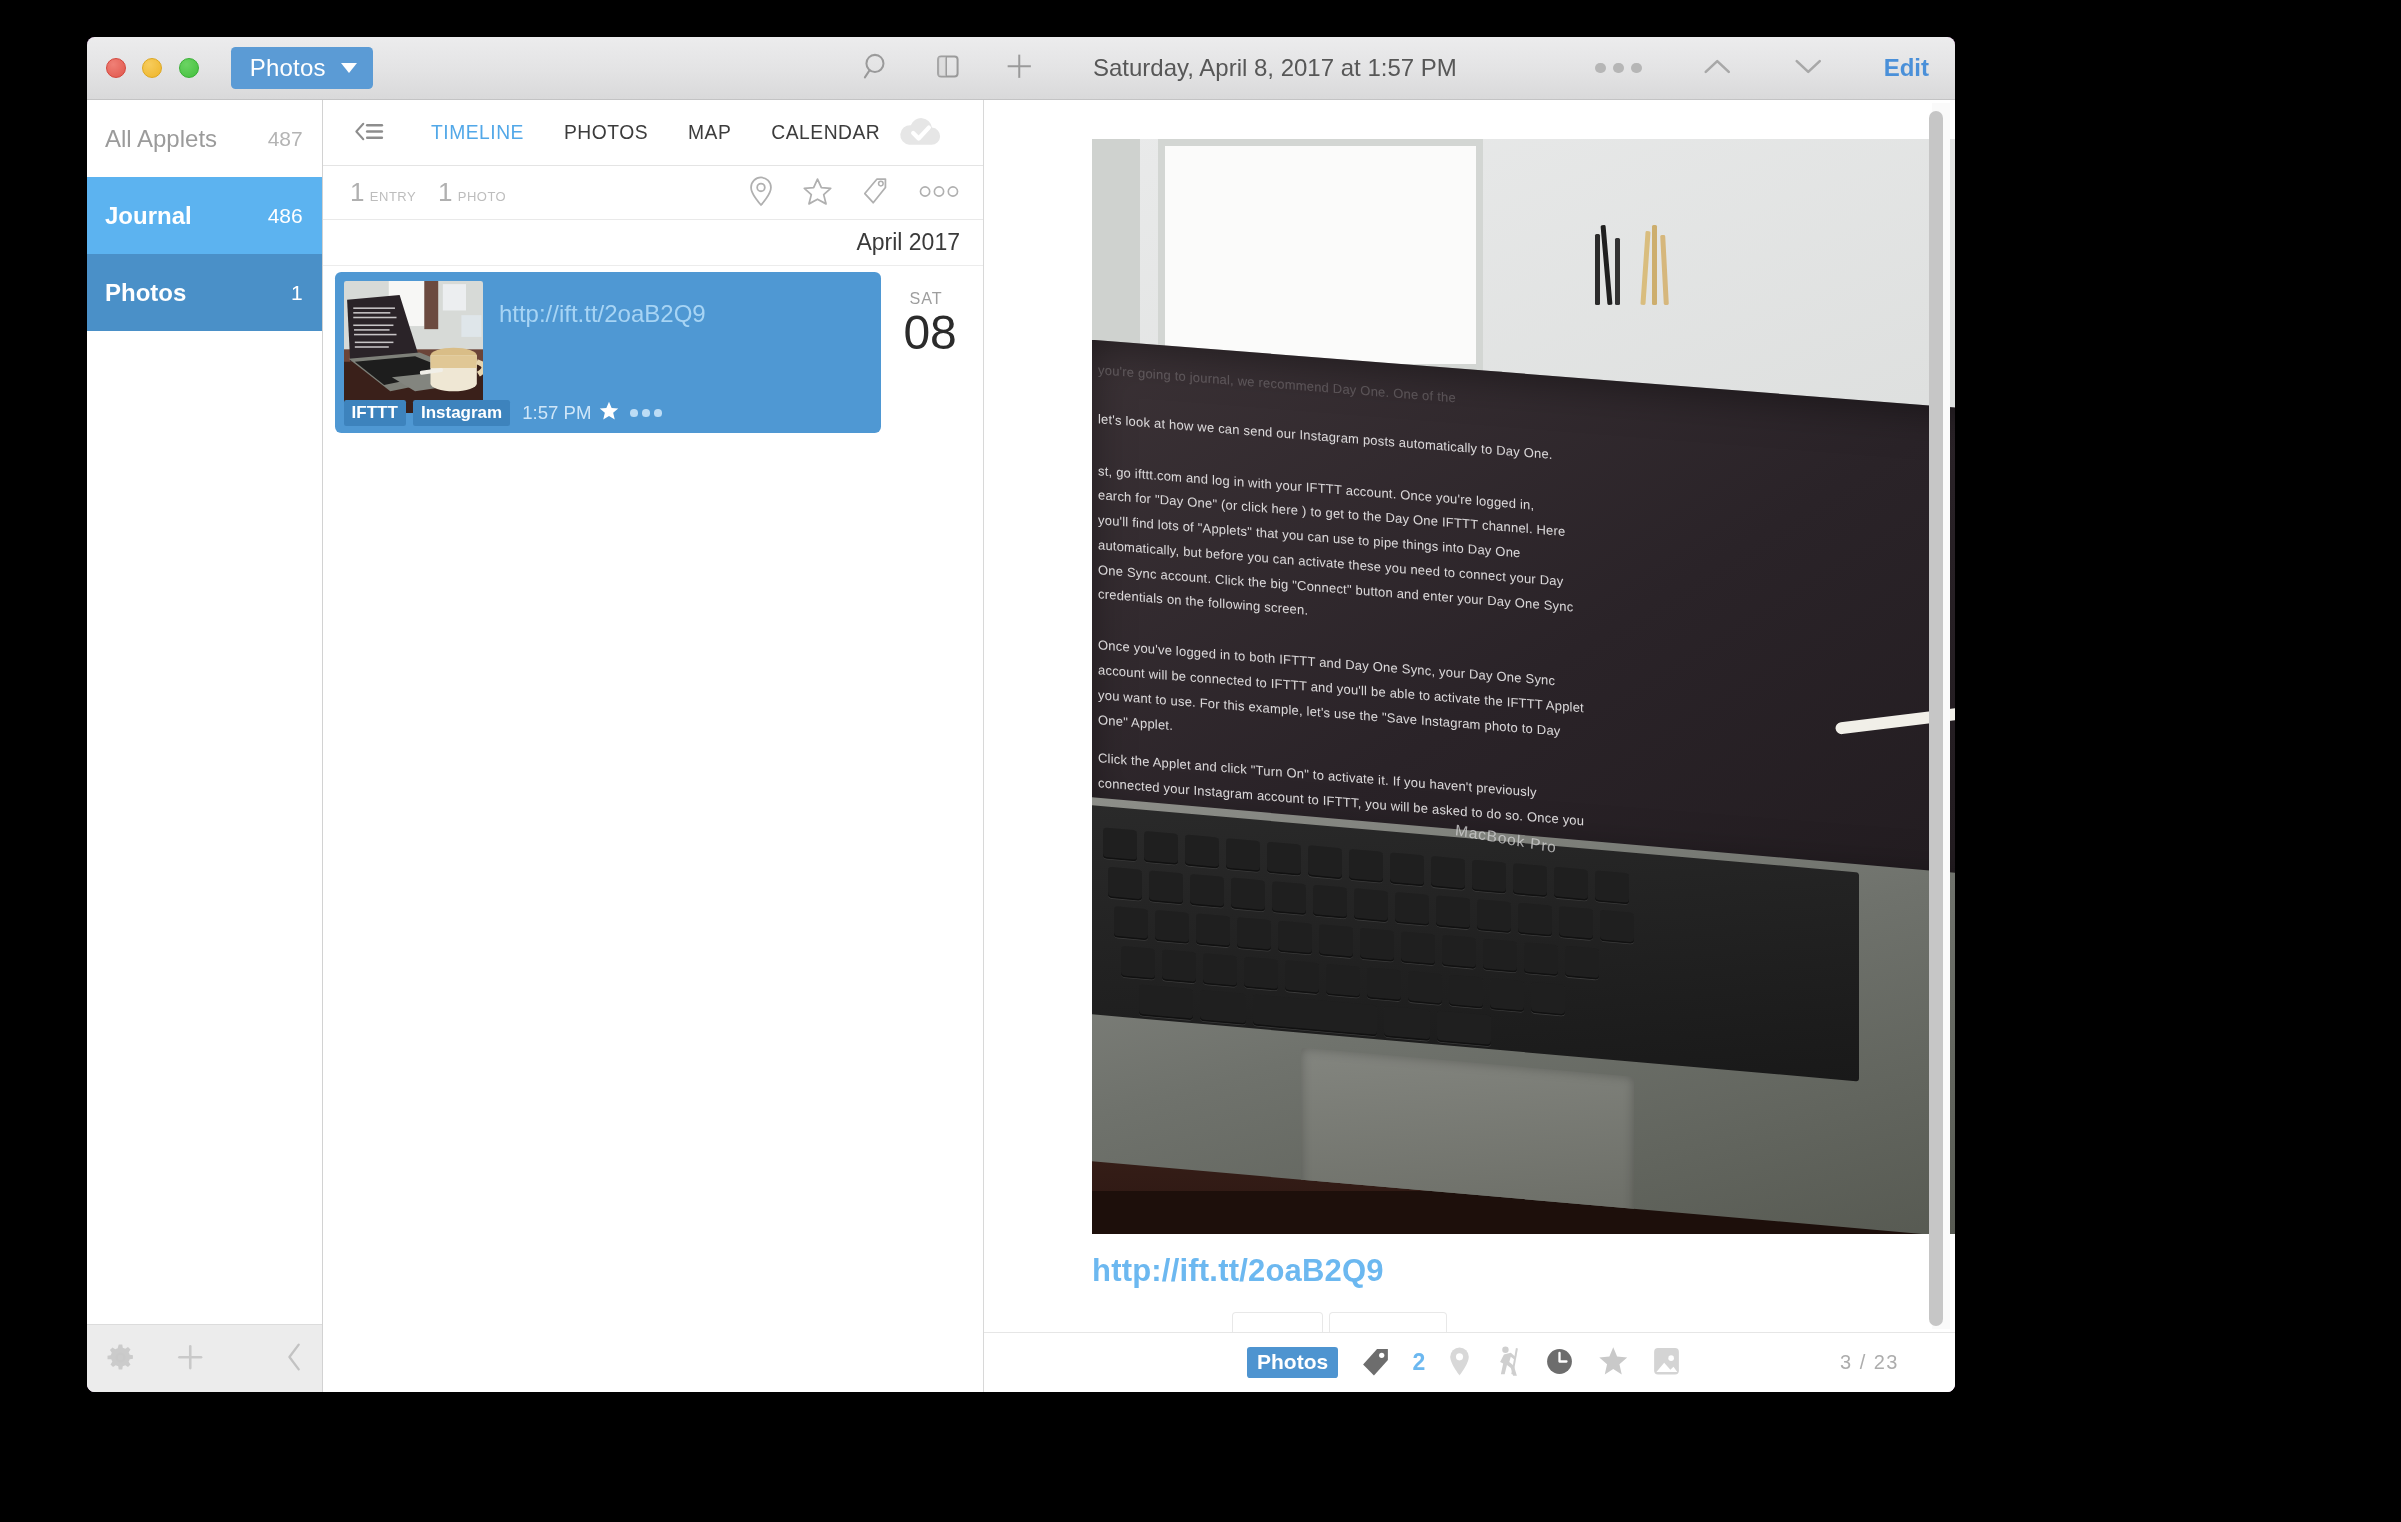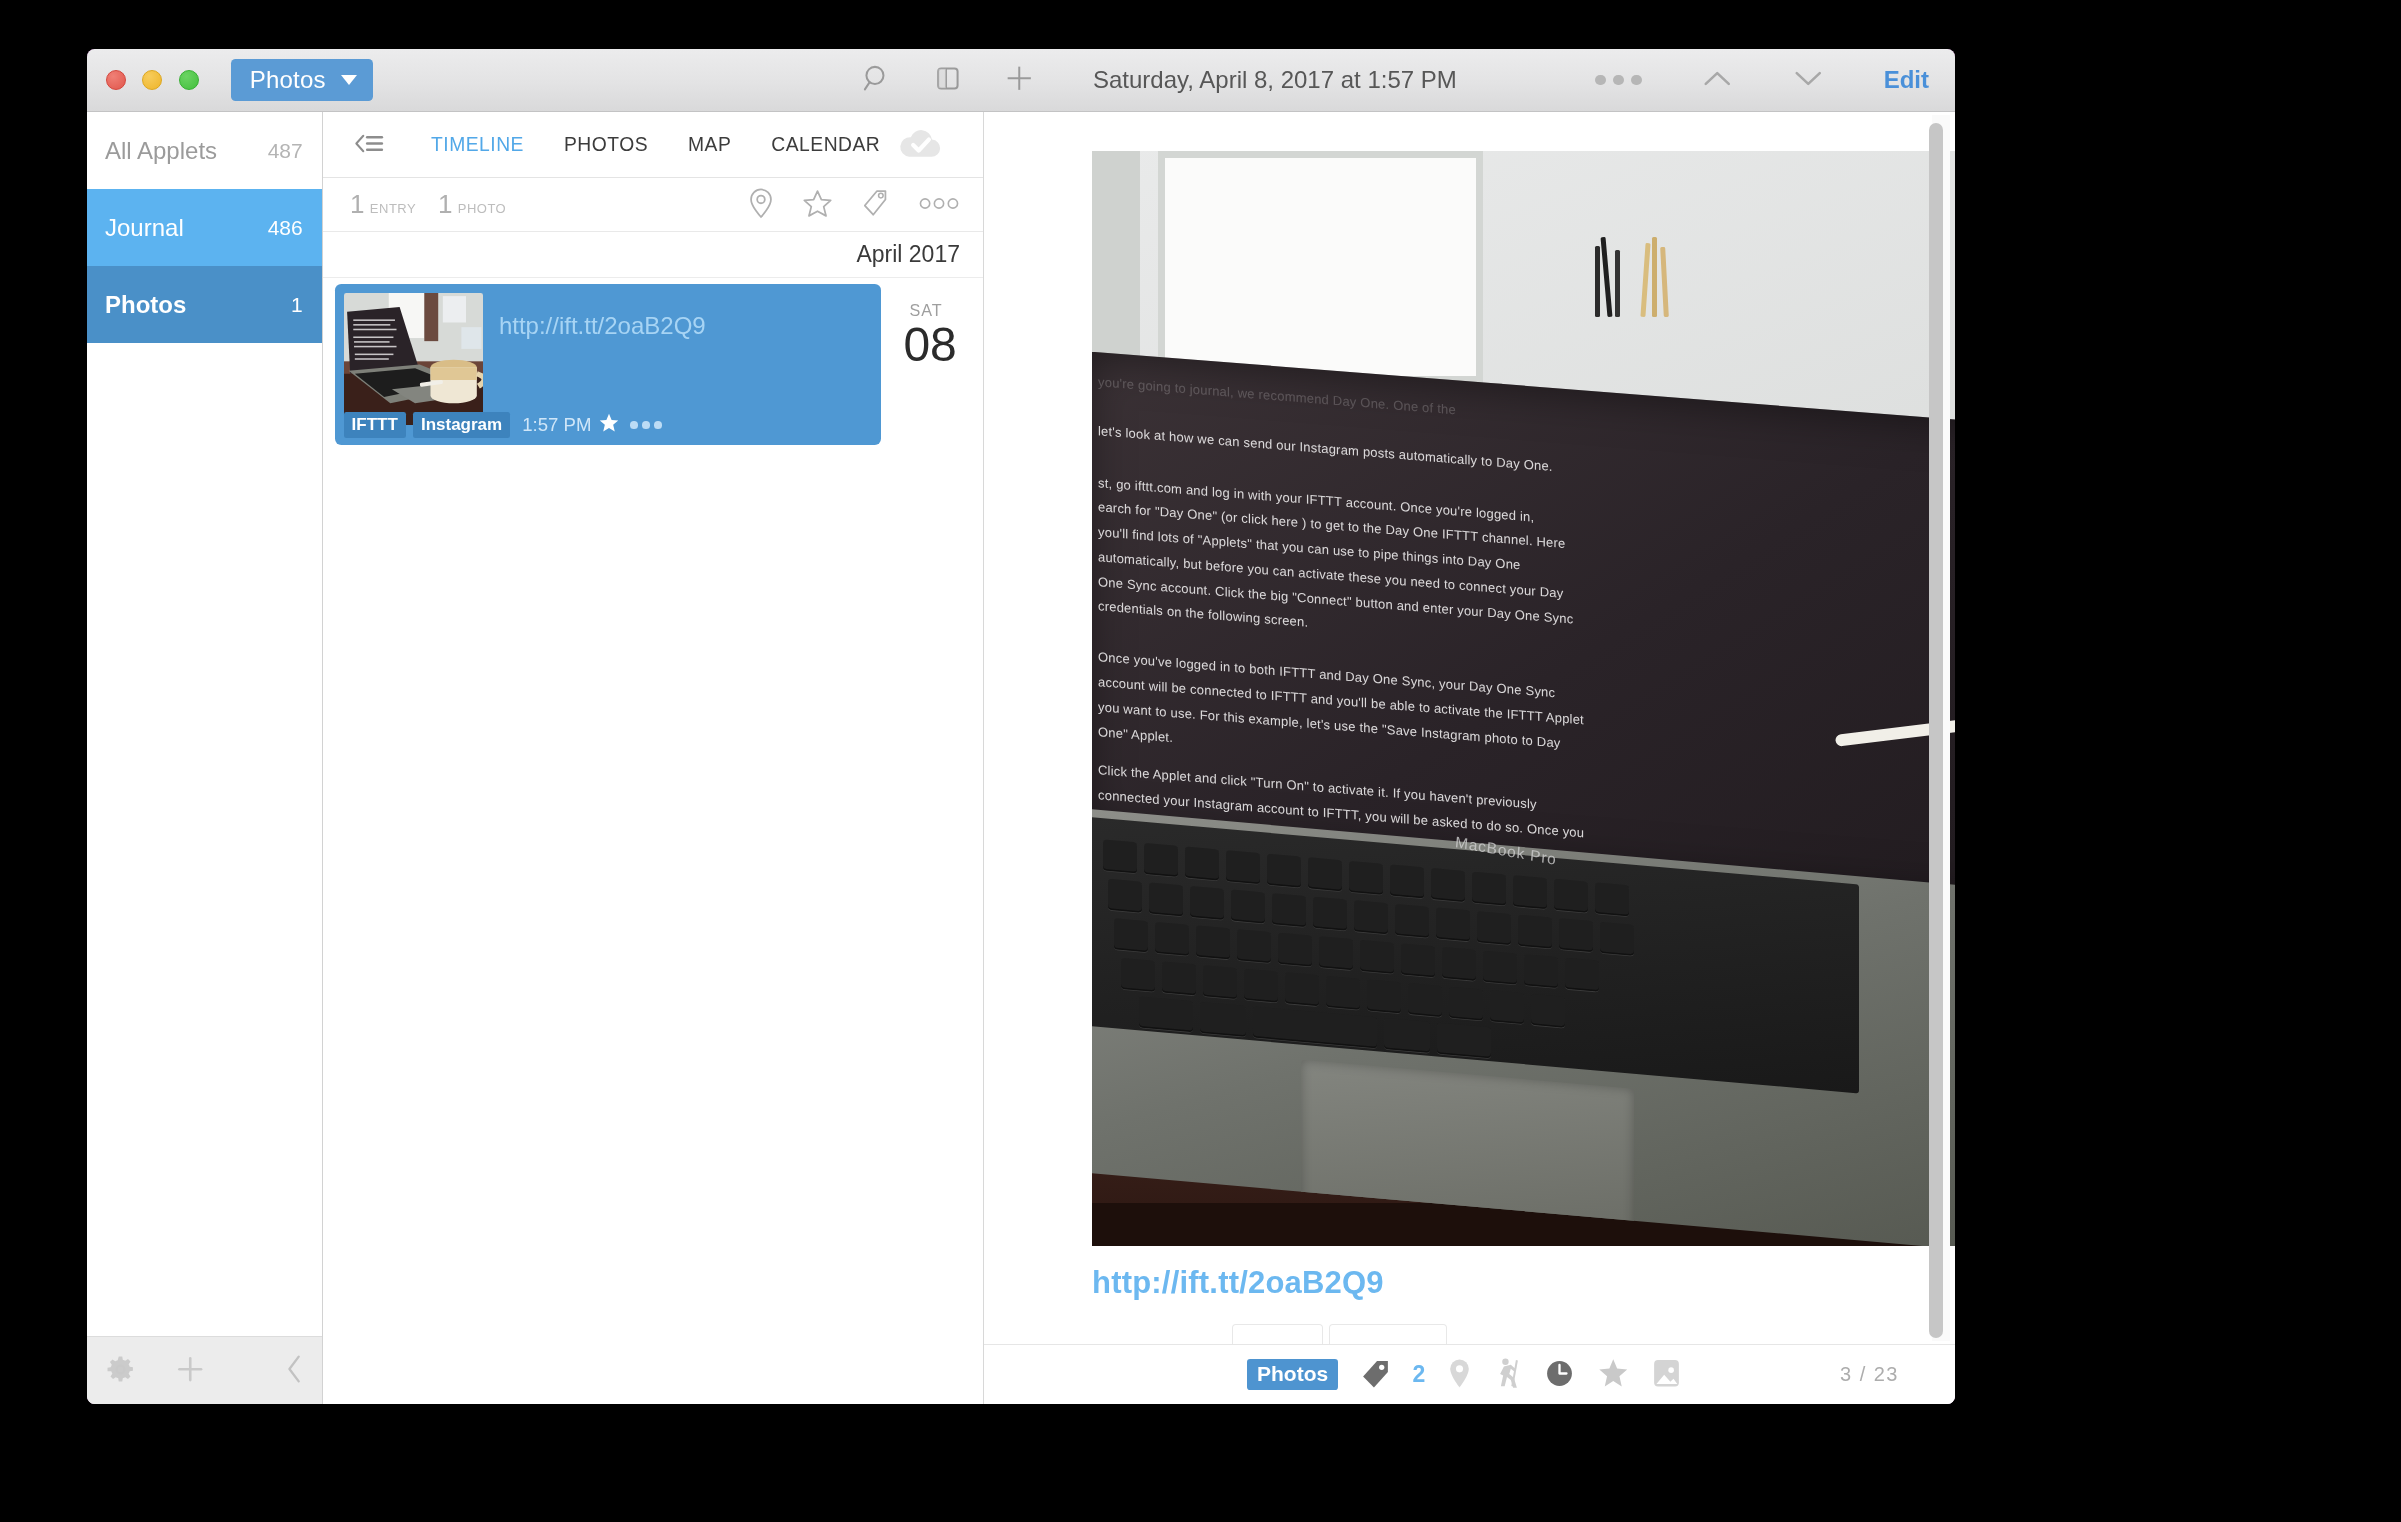--- a/index.html
+++ b/index.html
@@ -1,21 +1,21 @@
 <!DOCTYPE html>
 <html style="font-size:12.4px"><head>
 <meta charset="utf-8">
 <style>
   * { margin:0; padding:0; box-sizing:border-box; }
   html,body { width:2401px; height:1523px; background:#000; overflow:hidden; }
   body { font-family:"Liberation Sans", sans-serif; -webkit-font-smoothing:antialiased; }
 
   
   #window {
-    position:absolute; left:87px; top:49px; width:1868px; height:1355px;
+    position:absolute; left:87px; top:37px; width:1868px; height:1355px;
     background:#701a75; border-radius:7.7px; overflow:hidden;
     box-shadow:0 4.6px 31px rgba(0,0,0,.55);
   }
 
   
   #titlebar {
     position:relative; height:63px; width:100%;
     background:linear-gradient(to bottom,#ececed 0%,#e3e3e4 55%,#d9d9da 100%);
     border-bottom:0.8px solid #c3c3c4;
     display:flex; align-items:center;
@@ -51,21 +51,21 @@
              border-right:0.8px solid #d2d2d2; }
   #sidebar-list { flex:1; background:#fff; }
   .side-item { height:77px; display:flex; align-items:center; padding:0 19.3px 0 18px;
                justify-content:space-between; cursor:default; }
   .side-item .nm  { font-size:24px; }
   .side-item .cnt { font-size:21px; }
   .side-item.plain { background:#fff; }
   .side-item.plain .nm  { color:#9b9b9b; }
   .side-item.plain .cnt { color:#b4b4b4; }
   .side-item.sel-light { background:#5cb3f0; }
-  .side-item.sel-light .nm { color:#fff; font-weight:400; }
+  .side-item.sel-light .nm { color:#fff; font-weight:700; }
   .side-item.sel-light .cnt{ color:#fff; }
   .side-item.sel-dark { background:#4a90c8; }
   .side-item.sel-dark .nm { color:#fff; font-weight:700; }
   .side-item.sel-dark .cnt{ color:#fff; }
 
   #sidebar-footer { height:68px; background:#ececec; border-top:0.8px solid #dcdcdc;
                     display:flex; align-items:center; padding:0 18.6px; gap:39px; }
   #sidebar-footer .spacer { flex:1; }
 
   

